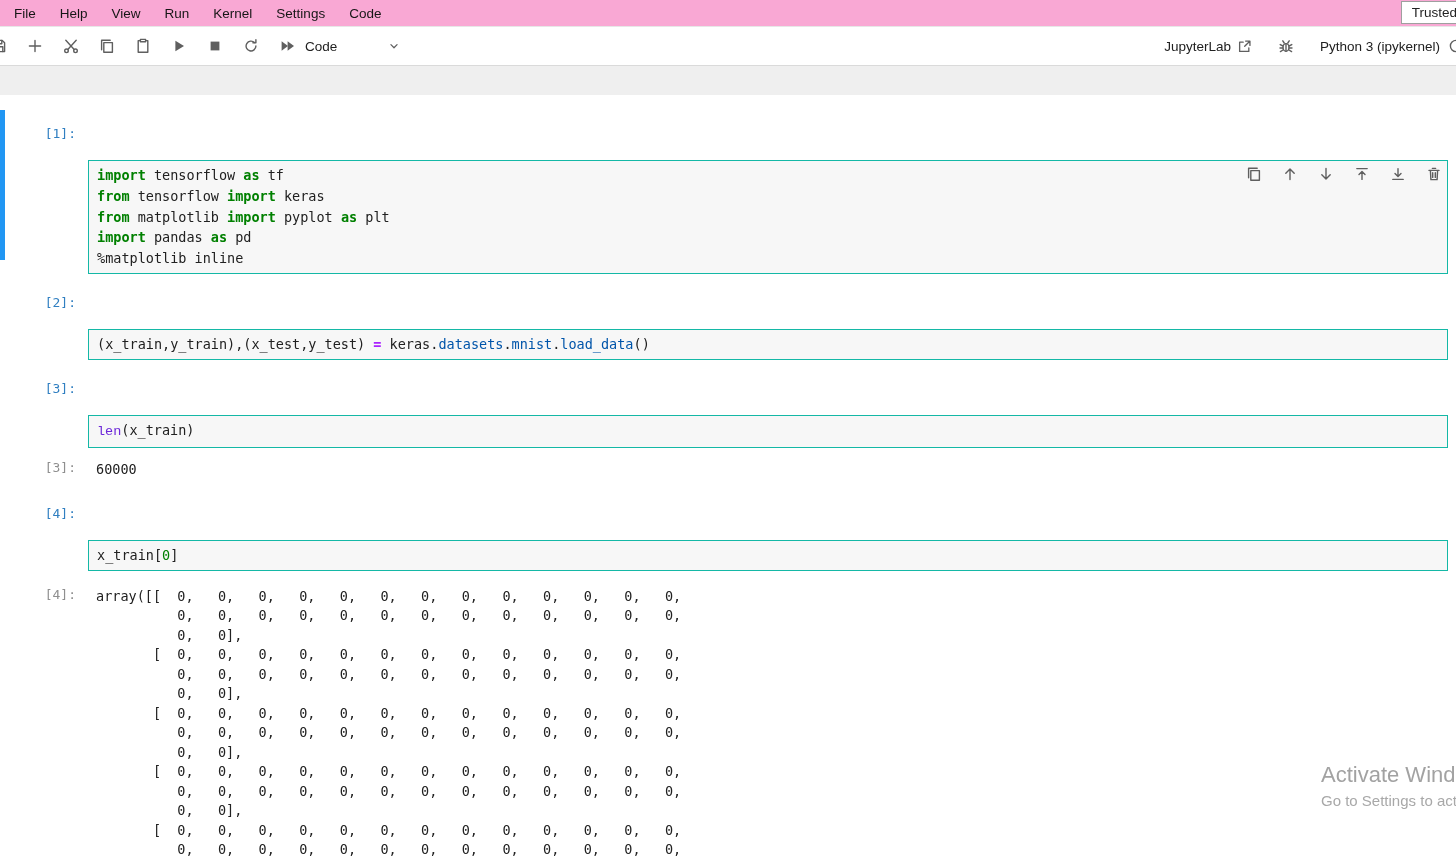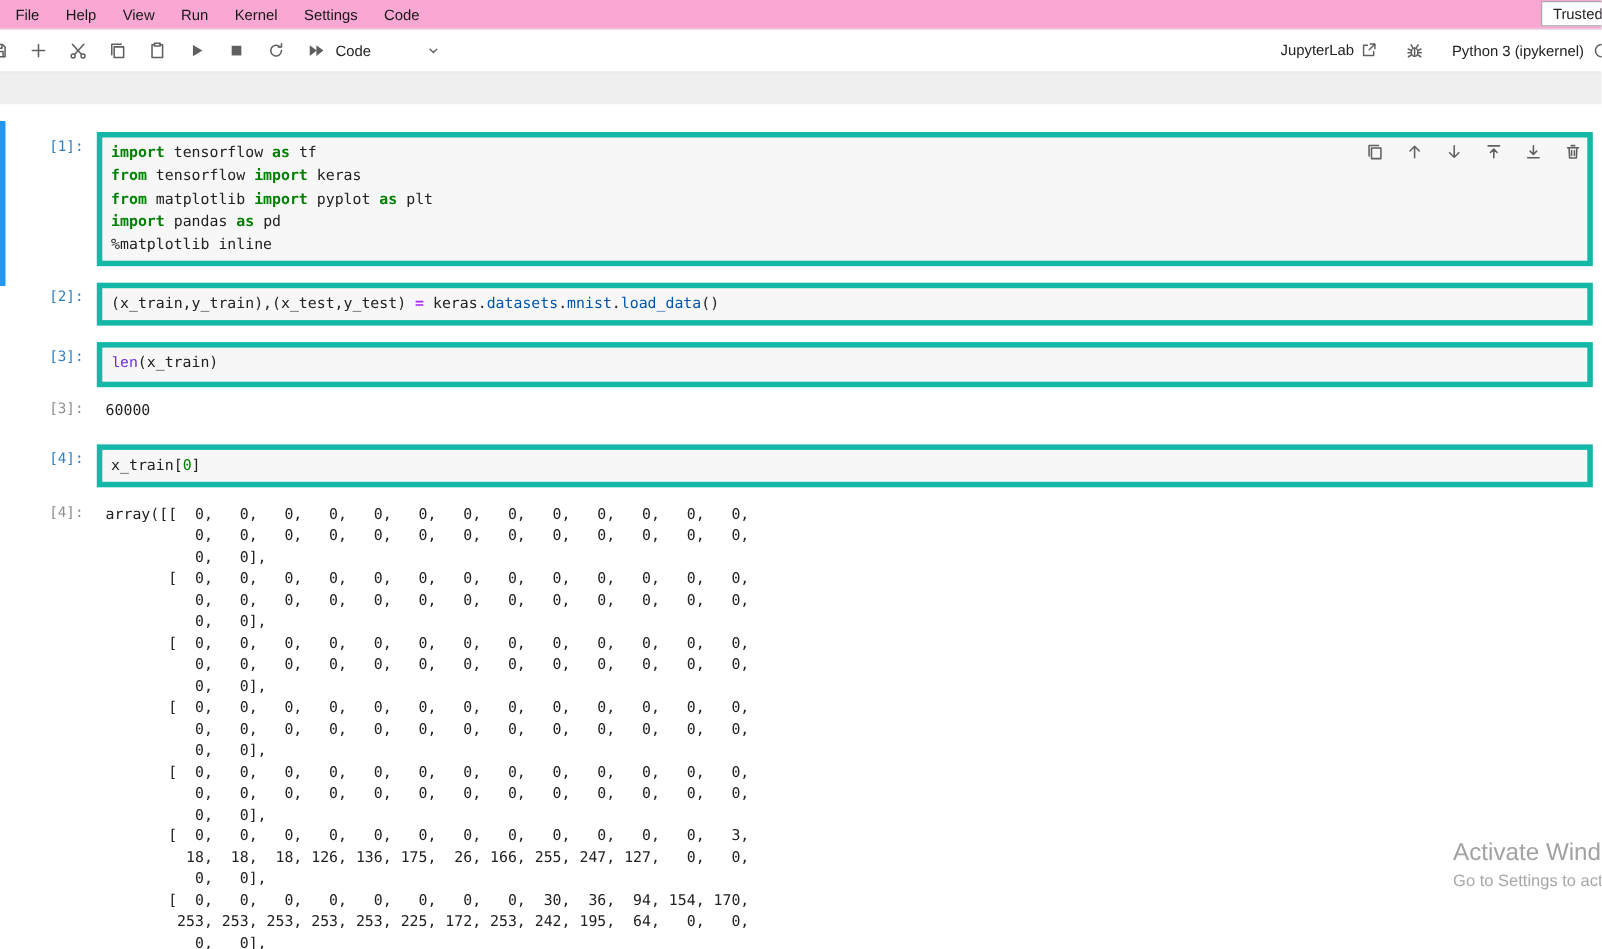--- a/index.html
+++ b/index.html
@@ -31,21 +31,21 @@
   .tb-btn { width:16px; height:16px; margin:0 10px; flex:none; display:flex; }
   .tb-btn svg { width:16px; height:16px; }
   .tb-btn.save { margin-left:-9px; }
   .icon-stroke { stroke:#5f5f5f; fill:none; stroke-width:1.4; stroke-linecap:round; stroke-linejoin:round; }
   .icon-fill { fill:#5f5f5f; stroke:none; }
   .cell-type-dd {
     width:96px; display:flex; align-items:center; justify-content:space-between;
     font-size:13.5px; color:#212121; cursor:default;
   }
   .cell-type-dd svg { width:14px; height:14px; }
-  .tb-right { margin-left:auto; display:flex; align-items:flex-start; }
+  .tb-right { margin-left:auto; display:flex; align-items:center; }
   .tb-right .label { font-size:13.5px; color:#212121; }
   .jl-group { display:flex; align-items:center; gap:6px; }
   .bug-btn { margin:0 26px; }
   .kernel-group { display:flex; align-items:center; gap:8px; }
   .kernel-status { width:16px; height:16px; margin-right:-8px; }
 
   
   .grayband { height:29px; background:#efefef; }
 
   
@@ -55,22 +55,22 @@
   }
   .cell { display:flex; margin-bottom:15px; }
   .gutter {
     width:88px; flex:none; text-align:right; padding-right:12px;
     font-family:"DejaVu Sans Mono", monospace; font-size:13px;
   }
   .cell .gutter { padding-top:6px; }
   .prompt-in { color:#307FC1; }
   .prompt-out { color:#8f8f8f; }
   .input-box {
-    flex:1; margin-right:8px; background:#f7f7f7; border:5px solid #14b8a6;
-    padding:4px 8px; position:relative;
+    flex:1; margin-right:8px; background:#f7f7f7; border:1px solid #14b8a6;
+    padding:4px 8px; position:relative;margin-top:40px;
   }
   .cl { font-family:"DejaVu Sans Mono", monospace; font-size:13.5px; line-height:20.8px; white-space:pre; color:#212121; }
   .tk-kw { color:#008000; font-weight:bold; }
   .tk-op { color:#AA22FF; font-weight:bold; }
   .tk-prp { color:#0055AA; }
   .tk-num { color:#008000; }
   .tk-blt { color:#6d28d9;font-family:Liberation Mono, monospace; }
 
   .cell-toolbar {
     position:absolute; top:5px; right:5px; display:flex; gap:20px; align-items:center;

